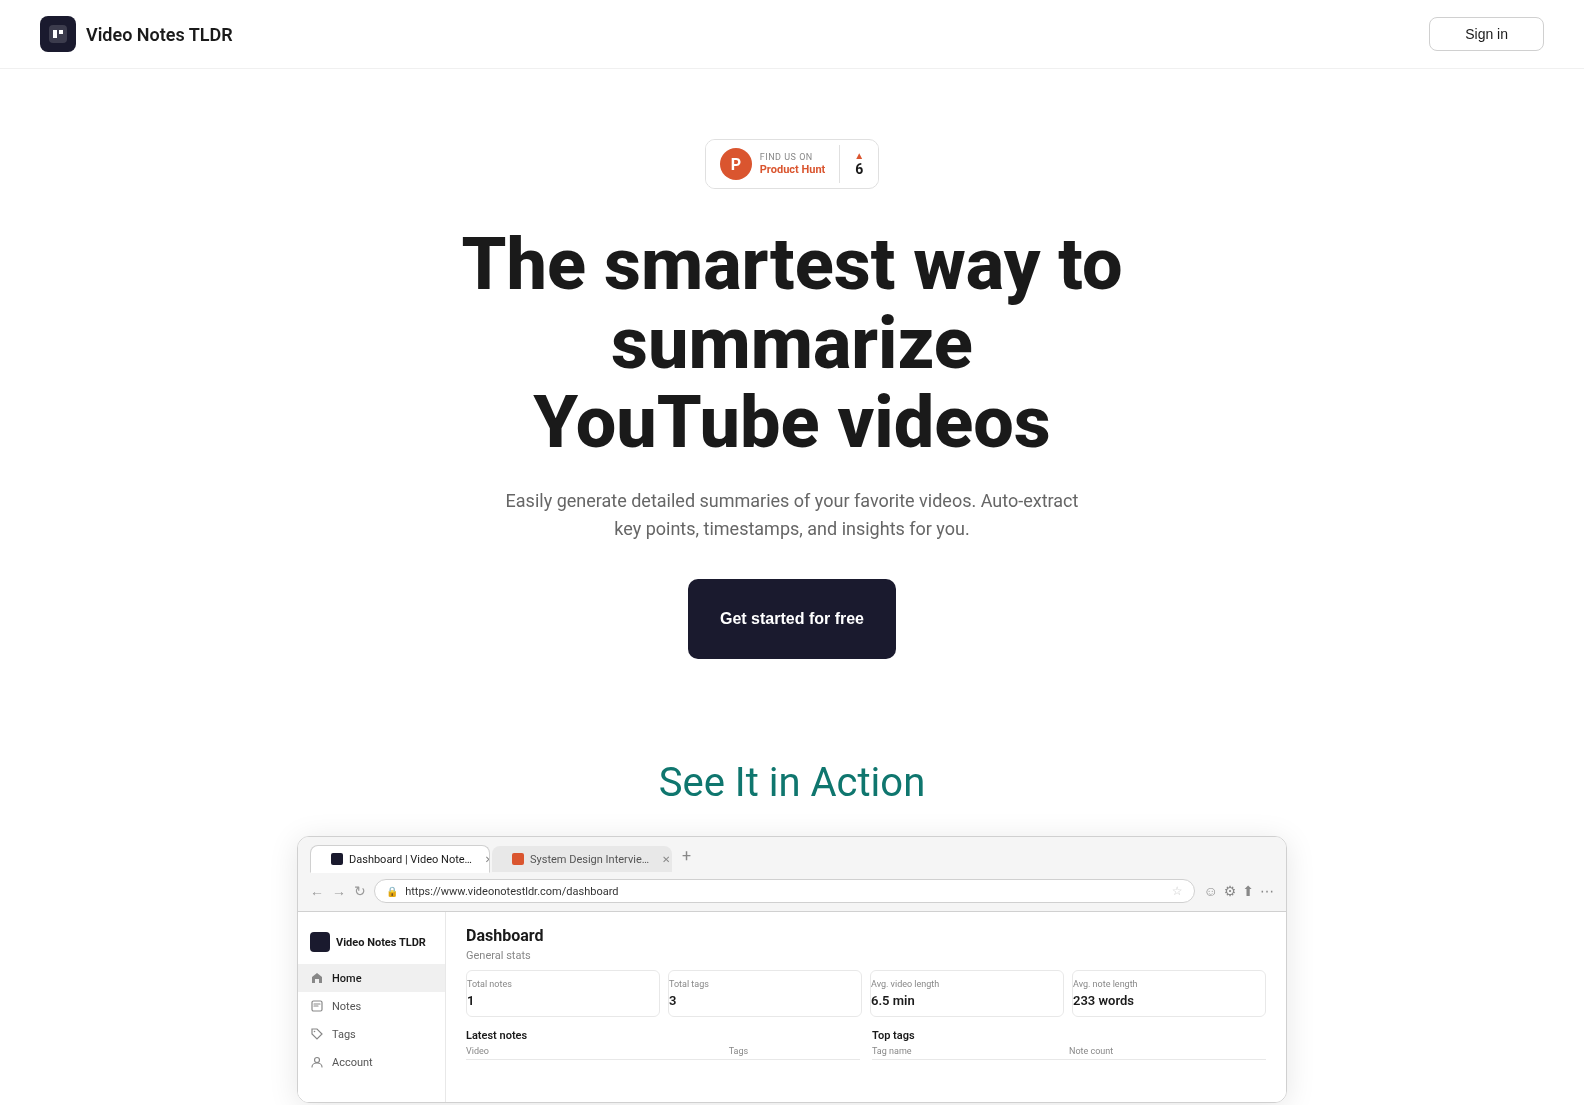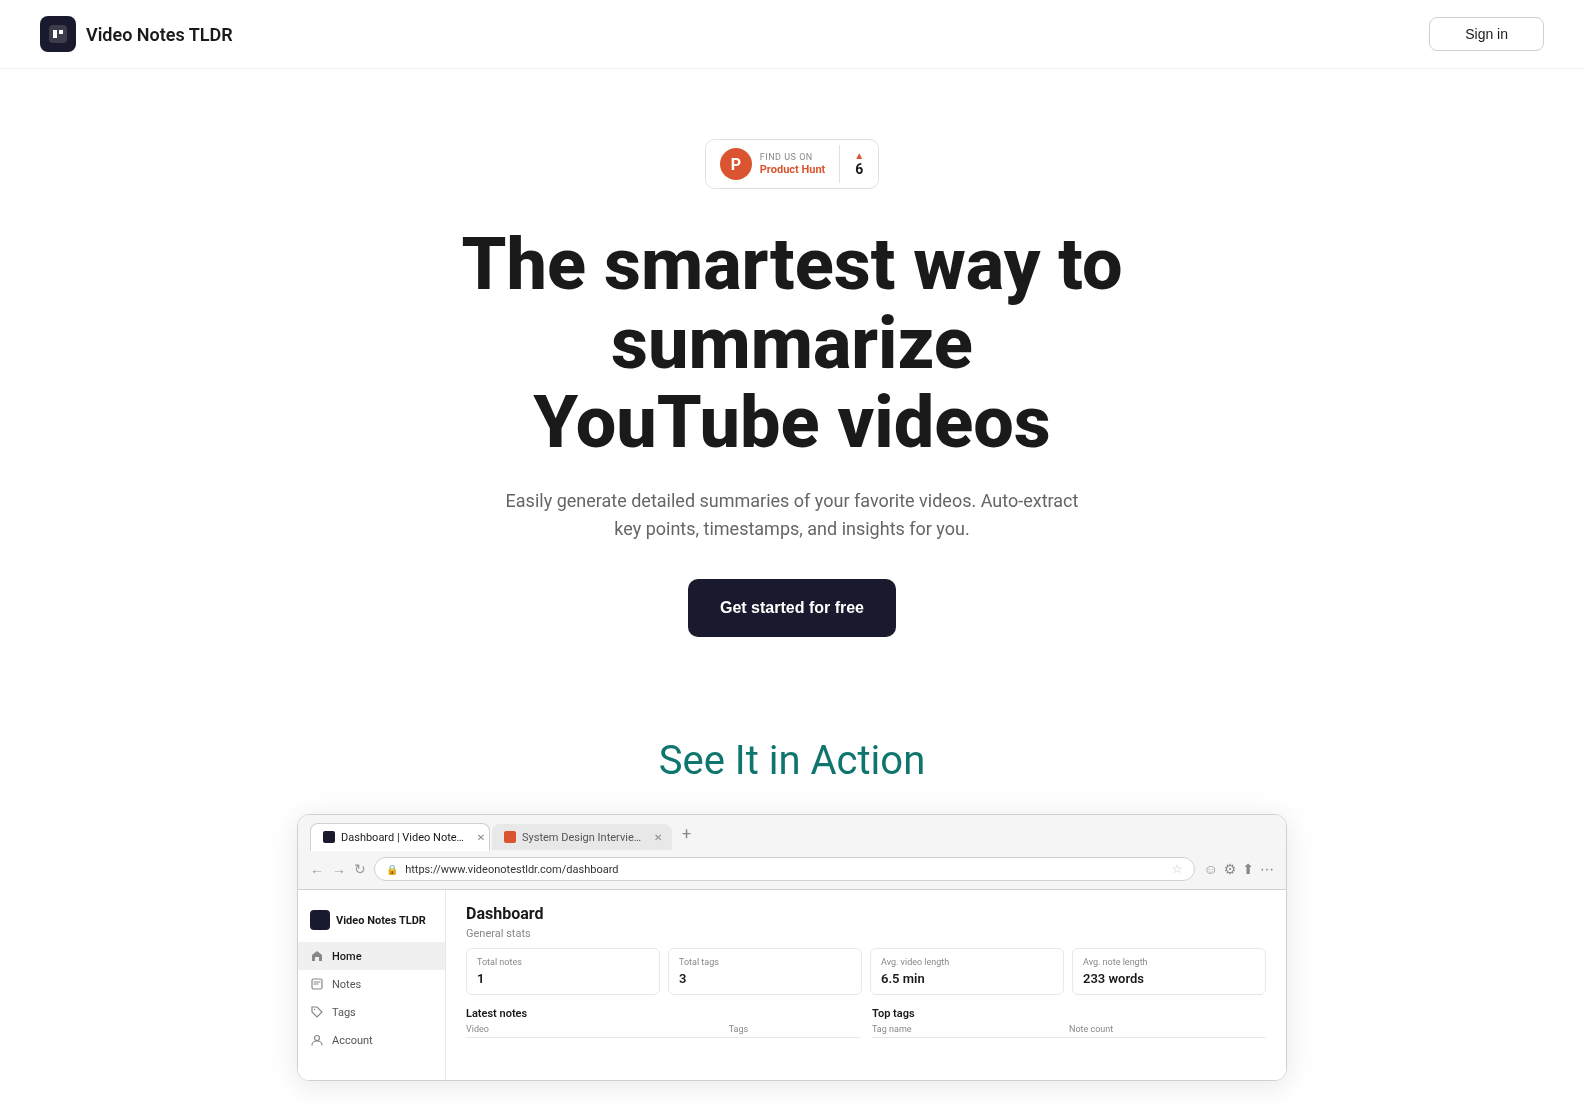--- a/index.html
+++ b/index.html
@@ -137,21 +137,21 @@
       margin-bottom: 24px;
     }
     .hero-subtitle {
       font-size: 18px;
       color: #666;
       max-width: 600px;
       line-height: 1.6;
       margin-bottom: 35px;
     }
     .cta-btn {
-      padding: 20px 32px;
+      padding: 31px 32px;
       background: #1a1a2e;
       color: #ffffff;
       border: none;
       border-radius: 10px;
       font-size: 16px;
       font-weight: 600;
       cursor: pointer;
     }
 
     
@@ -183,21 +183,21 @@
     .browser-tabs {
       display: flex;
       align-items: center;
       padding: 8px 12px 0;
       gap: 2px;
     }
     .browser-tab {
       display: flex;
       align-items: center;
       gap: 6px;
-      padding: 6px 12px;
+      padding: 6px 20px;
       border-radius: 8px 8px 0 0;
       font-size: 11px;
       max-width: 180px;
       white-space: nowrap;
       overflow: hidden;
       text-overflow: ellipsis;
     }
     .browser-tab.active {
       background: #ffffff;
       color: #1a1a1a;
@@ -353,21 +353,21 @@
     }
     .stats-grid {
       display: grid;
       grid-template-columns: repeat(4, 1fr);
       gap: 8px;
       margin-bottom: 12px;
     }
     .stat-card {
       border: 1px solid #e8e8e8;
       border-radius: 6px;
-      padding: 8px 10px;
+      padding: 8px 0;
     }
     .stat-card-label {
       font-size: 9px;
       color: #888;
       margin-bottom: 4px;
     }
     .stat-card-value {
       font-size: 13px;
       font-weight: 600;
       color: #1a1a1a;

